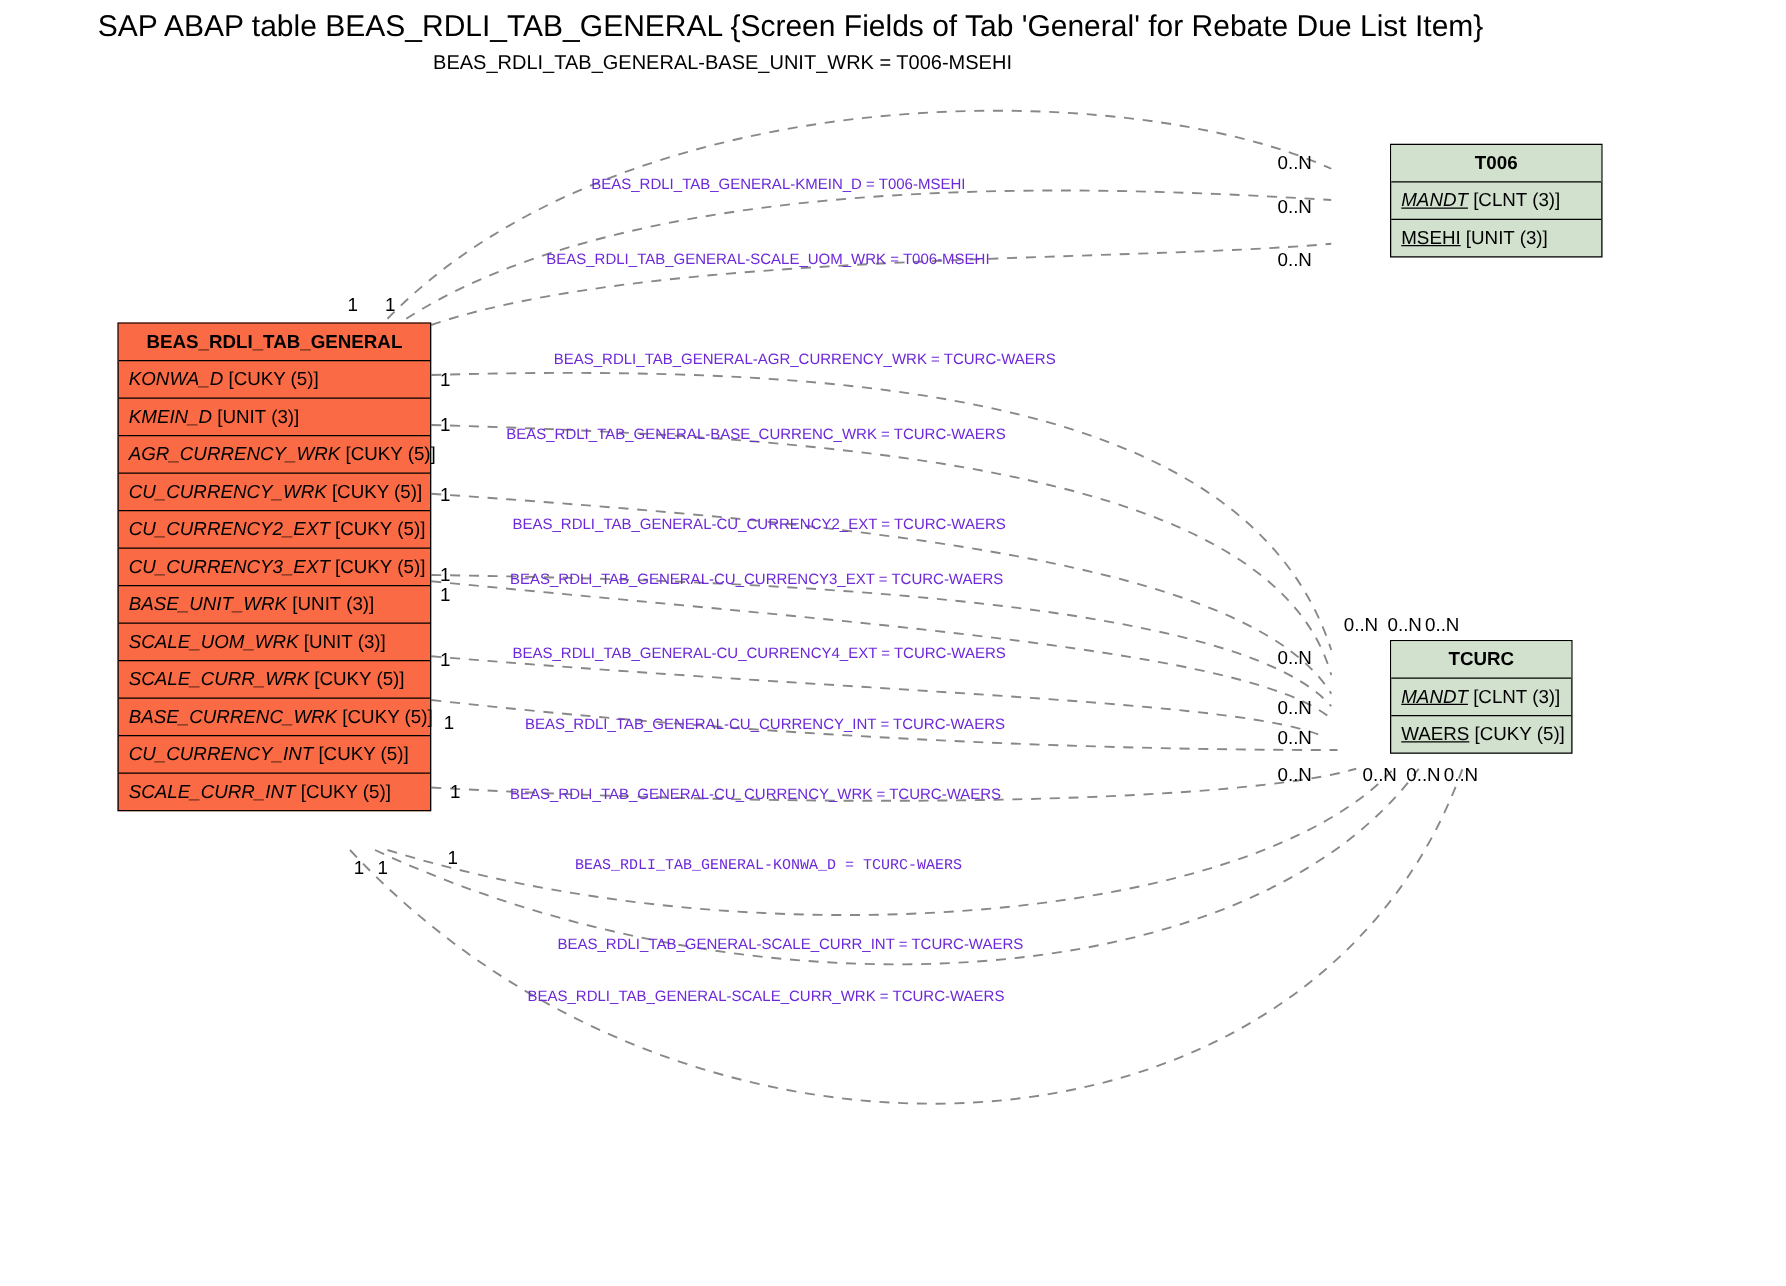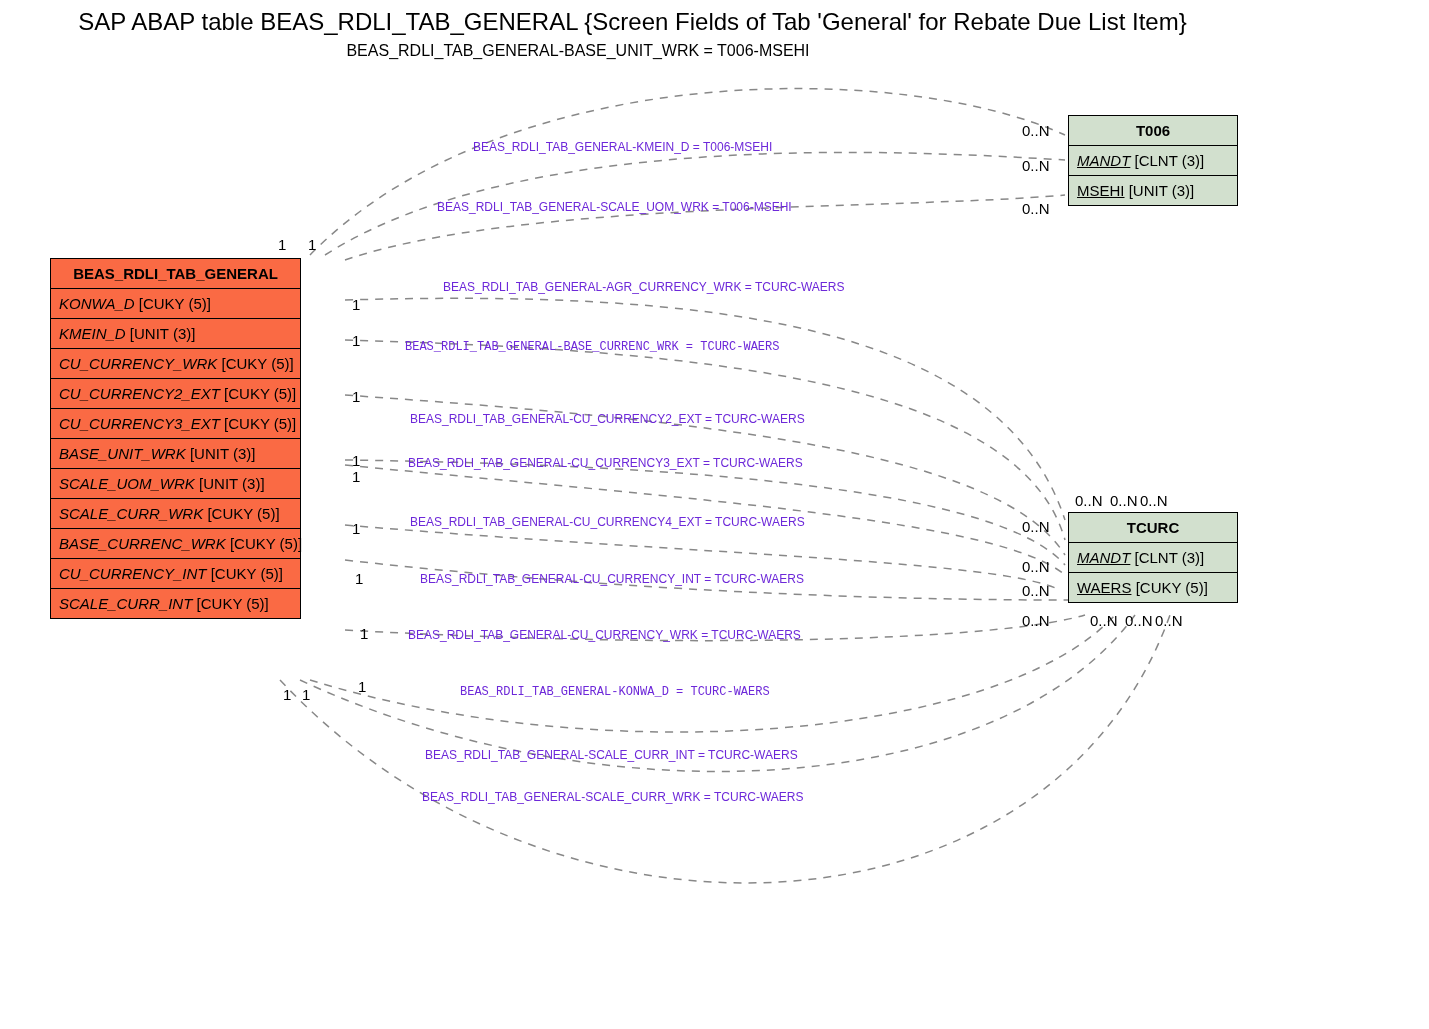--- a/index.html
+++ b/index.html
@@ -28,20 +28,21 @@
     width: 1156px;
     text-align: center;
     font-size: 16px;
     color: #000;
   }
   .entity {
     position: absolute;
     border: 1px solid #000;
     font-size: 15px;
     box-sizing: border-box;
+    margin-left: 44px;
   }
   .entity .hdr {
     font-weight: bold;
     text-align: center;
     padding: 6px 8px;
     border-bottom: 1px solid #000;
   }
   .entity .row {
     padding: 6px 8px;
     border-bottom: 1px solid #000;
@@ -103,54 +104,55 @@
   <path d="M 345 630 C 700 650, 1000 640, 1085 615"></path>
   <path d="M 310 680 C 600 770, 1000 740, 1115 615"></path>
   <path d="M 300 680 C 600 820, 1000 800, 1135 615"></path>
   <path d="M 280 680 C 550 970, 1050 950, 1170 615"></path>
 </svg>
 
 <div class="entity main" style="left:50px; top:258px; width:251px;">
   <div class="hdr">BEAS_RDLI_TAB_GENERAL</div>
   <div class="row"><span>KONWA_D</span> <span class="type">[CUKY (5)]</span></div>
   <div class="row"><span>KMEIN_D</span> <span class="type">[UNIT (3)]</span></div>
+  <div class="row"><span>AGR_CURRENCY_WRK</span> <span class="type">[CUKY (5)]</span></div>
   <div class="row"><span>CU_CURRENCY_WRK</span> <span class="type">[CUKY (5)]</span></div>
   <div class="row"><span>CU_CURRENCY2_EXT</span> <span class="type">[CUKY (5)]</span></div>
   <div class="row"><span>CU_CURRENCY3_EXT</span> <span class="type">[CUKY (5)]</span></div>
   <div class="row"><span>BASE_UNIT_WRK</span> <span class="type">[UNIT (3)]</span></div>
   <div class="row"><span>SCALE_UOM_WRK</span> <span class="type">[UNIT (3)]</span></div>
   <div class="row"><span>SCALE_CURR_WRK</span> <span class="type">[CUKY (5)]</span></div>
   <div class="row"><span>BASE_CURRENC_WRK</span> <span class="type">[CUKY (5)]</span></div>
   <div class="row"><span>CU_CURRENCY_INT</span> <span class="type">[CUKY (5)]</span></div>
   <div class="row"><span>SCALE_CURR_INT</span> <span class="type">[CUKY (5)]</span></div>
 </div>
 
 <div class="entity ref" style="left:1068px; top:115px; width:170px;">
   <div class="hdr">T006</div>
   <div class="row"><span class="key">MANDT</span> <span class="type">[CLNT (3)]</span></div>
   <div class="row" style="font-style:normal;"><span class="key">MSEHI</span> <span class="type">[UNIT (3)]</span></div>
 </div>
 
-<div class="entity ref" style="left:1068px; top:512px; width:170px;">
+<div class="entity ref" style="left:1068px; top:512px; width:146px;">
   <div class="hdr">TCURC</div>
   <div class="row"><span class="key">MANDT</span> <span class="type">[CLNT (3)]</span></div>
   <div class="row" style="font-style:normal;"><span class="key">WAERS</span> <span class="type">[CUKY (5)]</span></div>
 </div>
 
 <div class="rel-label" style="left:473px; top:140px;">BEAS_RDLI_TAB_GENERAL-KMEIN_D = T006-MSEHI</div>
 <div class="rel-label" style="left:437px; top:200px;">BEAS_RDLI_TAB_GENERAL-SCALE_UOM_WRK = T006-MSEHI</div>
 <div class="rel-label" style="left:405px; top:280px;margin-left:38px;">BEAS_RDLI_TAB_GENERAL-AGR_CURRENCY_WRK = TCURC-WAERS</div>
-<div class="rel-label" style="left:405px; top:340px;font-family:Liberation Mono, monospace;">BEAS_RDLI_TAB_GENERAL-BASE_CURRENC_WRK = TCURC-WAERS</div>
+<div class="rel-label" style="left:405px; top:340px;">BEAS_RDLI_TAB_GENERAL-BASE_CURRENC_WRK = TCURC-WAERS</div>
 <div class="rel-label" style="left:410px; top:412px;">BEAS_RDLI_TAB_GENERAL-CU_CURRENCY2_EXT = TCURC-WAERS</div>
 <div class="rel-label" style="left:408px; top:456px;">BEAS_RDLI_TAB_GENERAL-CU_CURRENCY3_EXT = TCURC-WAERS</div>
 <div class="rel-label" style="left:410px; top:515px;">BEAS_RDLI_TAB_GENERAL-CU_CURRENCY4_EXT = TCURC-WAERS</div>
 <div class="rel-label" style="left:420px; top:572px;">BEAS_RDLI_TAB_GENERAL-CU_CURRENCY_INT = TCURC-WAERS</div>
 <div class="rel-label" style="left:408px; top:628px;">BEAS_RDLI_TAB_GENERAL-CU_CURRENCY_WRK = TCURC-WAERS</div>
 <div class="rel-label" style="left:460px; top:685px;font-family:Liberation Mono, monospace;">BEAS_RDLI_TAB_GENERAL-KONWA_D = TCURC-WAERS</div>
-<div class="rel-label" style="left:425px; top:748px;">BEAS_RDLI_TAB_GENERAL-SCALE_CURR_INT = TCURC-WAERS</div>
+<div class="rel-label" style="left:446px; top:748px;">BEAS_RDLI_TAB_GENERAL-SCALE_CURR_INT = TCURC-WAERS</div>
 <div class="rel-label" style="left:422px; top:790px;">BEAS_RDLI_TAB_GENERAL-SCALE_CURR_WRK = TCURC-WAERS</div>
 
 <div class="card" style="left:278px; top:236px;">1</div>
 <div class="card" style="left:308px; top:236px;">1</div>
 <div class="card" style="left:352px; top:296px;">1</div>
 <div class="card" style="left:352px; top:332px;">1</div>
 <div class="card" style="left:352px; top:388px;">1</div>
 <div class="card" style="left:352px; top:452px;">1</div>
 <div class="card" style="left:352px; top:468px;">1</div>
 <div class="card" style="left:352px; top:520px;">1</div>

